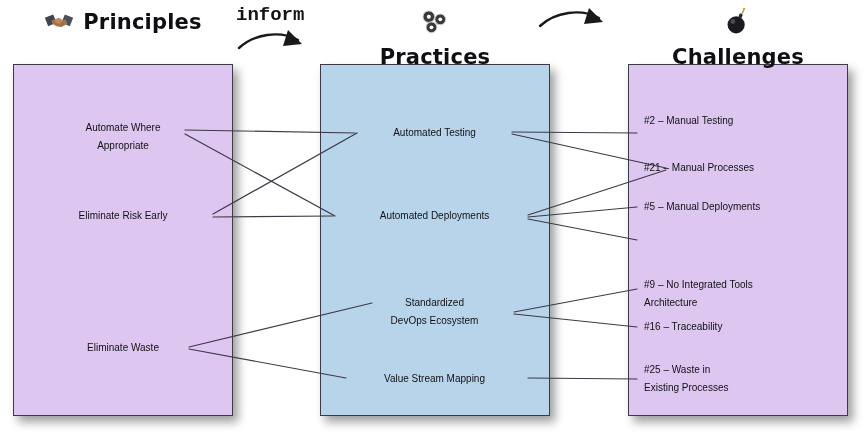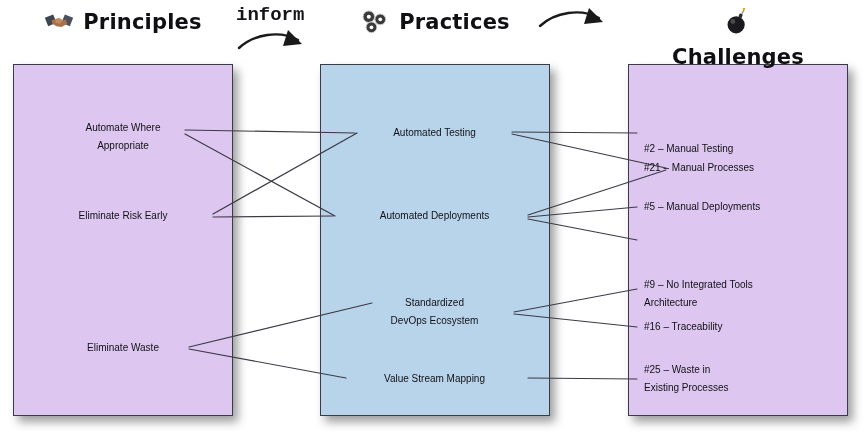--- a/index.html
+++ b/index.html
@@ -133,21 +133,21 @@
       <svg class="hdr-icon" viewBox="0 0 36 30" xmlns="http://www.w3.org/2000/svg">
         <polygon points="1,10 11,6 15,16 5,20" fill="#3e4550"></polygon>
         <polygon points="35,10 25,6 21,16 31,20" fill="#4a515c"></polygon>
         <path d="M9,13 L15,11 L20,14 L26,12 L28,17 L21,21 L15,20 L10,17 Z" fill="#a8704a"></path>
         <path d="M13,12 L18,10 L23,13 L19,17 L14,16 Z" fill="#c08a5e"></path>
       </svg>
     </span>
     <span class="title">Principles</span>
   </div>
 
-  <div class="col-header" style="left:320px; width:230px;">
+  <div class="col-header" style="left:320px; width:230px;flex-direction:column;">
     <span>
       <svg class="hdr-icon" viewBox="0 0 34 30" xmlns="http://www.w3.org/2000/svg">
         <g fill="#3a3a3a" stroke="#cfcfcf" stroke-width="1.1">
           <circle cx="10" cy="9" r="6.6"></circle>
           <circle cx="23" cy="12" r="6.1"></circle>
           <circle cx="13" cy="21" r="6.1"></circle>
         </g>
         <g fill="#ffffff">
           <circle cx="10" cy="9" r="2.3"></circle>
           <circle cx="23" cy="12" r="2.1"></circle>
@@ -175,21 +175,21 @@
 Appropriate</div>
   <div class="item left" style="top:207px;">Eliminate Risk Early</div>
   <div class="item left" style="top:339px;">Eliminate Waste</div>
 
   <div class="item mid" style="top:124px;">Automated Testing</div>
   <div class="item mid" style="top:207px;">Automated Deployments</div>
   <div class="item mid" style="top:294px;">Standardized
 DevOps Ecosystem</div>
   <div class="item mid" style="top:370px;">Value Stream Mapping</div>
 
-  <div class="item right" style="top:140px;">#2 – Manual Testing</div>
+  <div class="item right" style="top:112px;">#2 – Manual Testing</div>
   <div class="item right" style="top:159px;">#21 – Manual Processes</div>
   <div class="item right" style="top:198px;">#5 – Manual Deployments</div>
   <div class="item right" style="top:276px;">#9 – No Integrated Tools
 Architecture</div>
   <div class="item right" style="top:318px;">#16 – Traceability</div>
   <div class="item right" style="top:361px;">#25 – Waste in
 Existing Processes</div>
 
   <div class="arrow-group" id="inform-group">
     <span class="lbl">inform</span>

